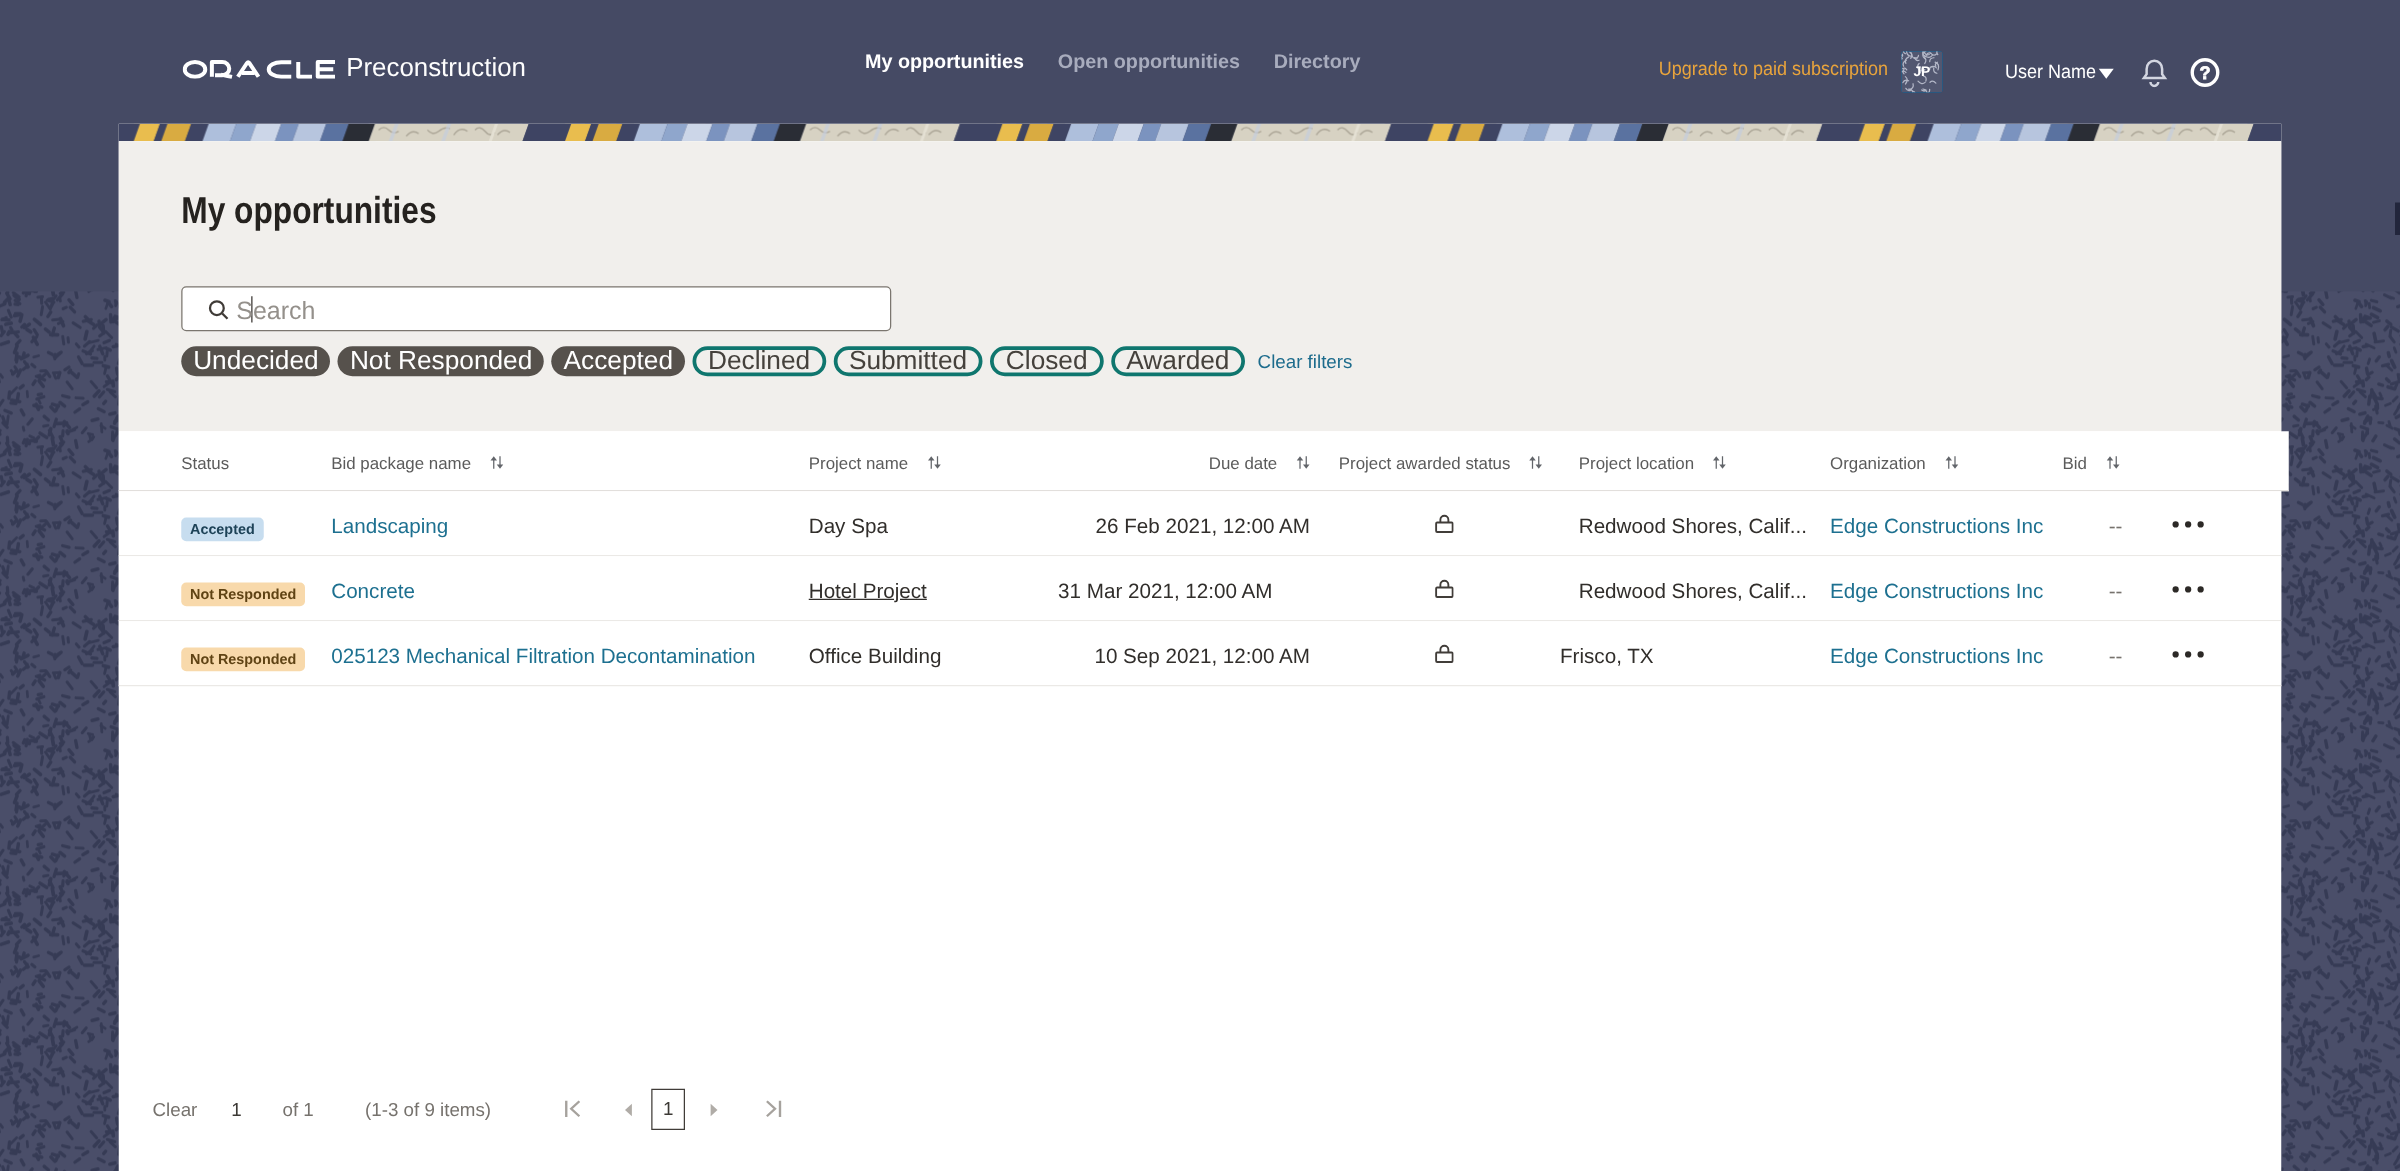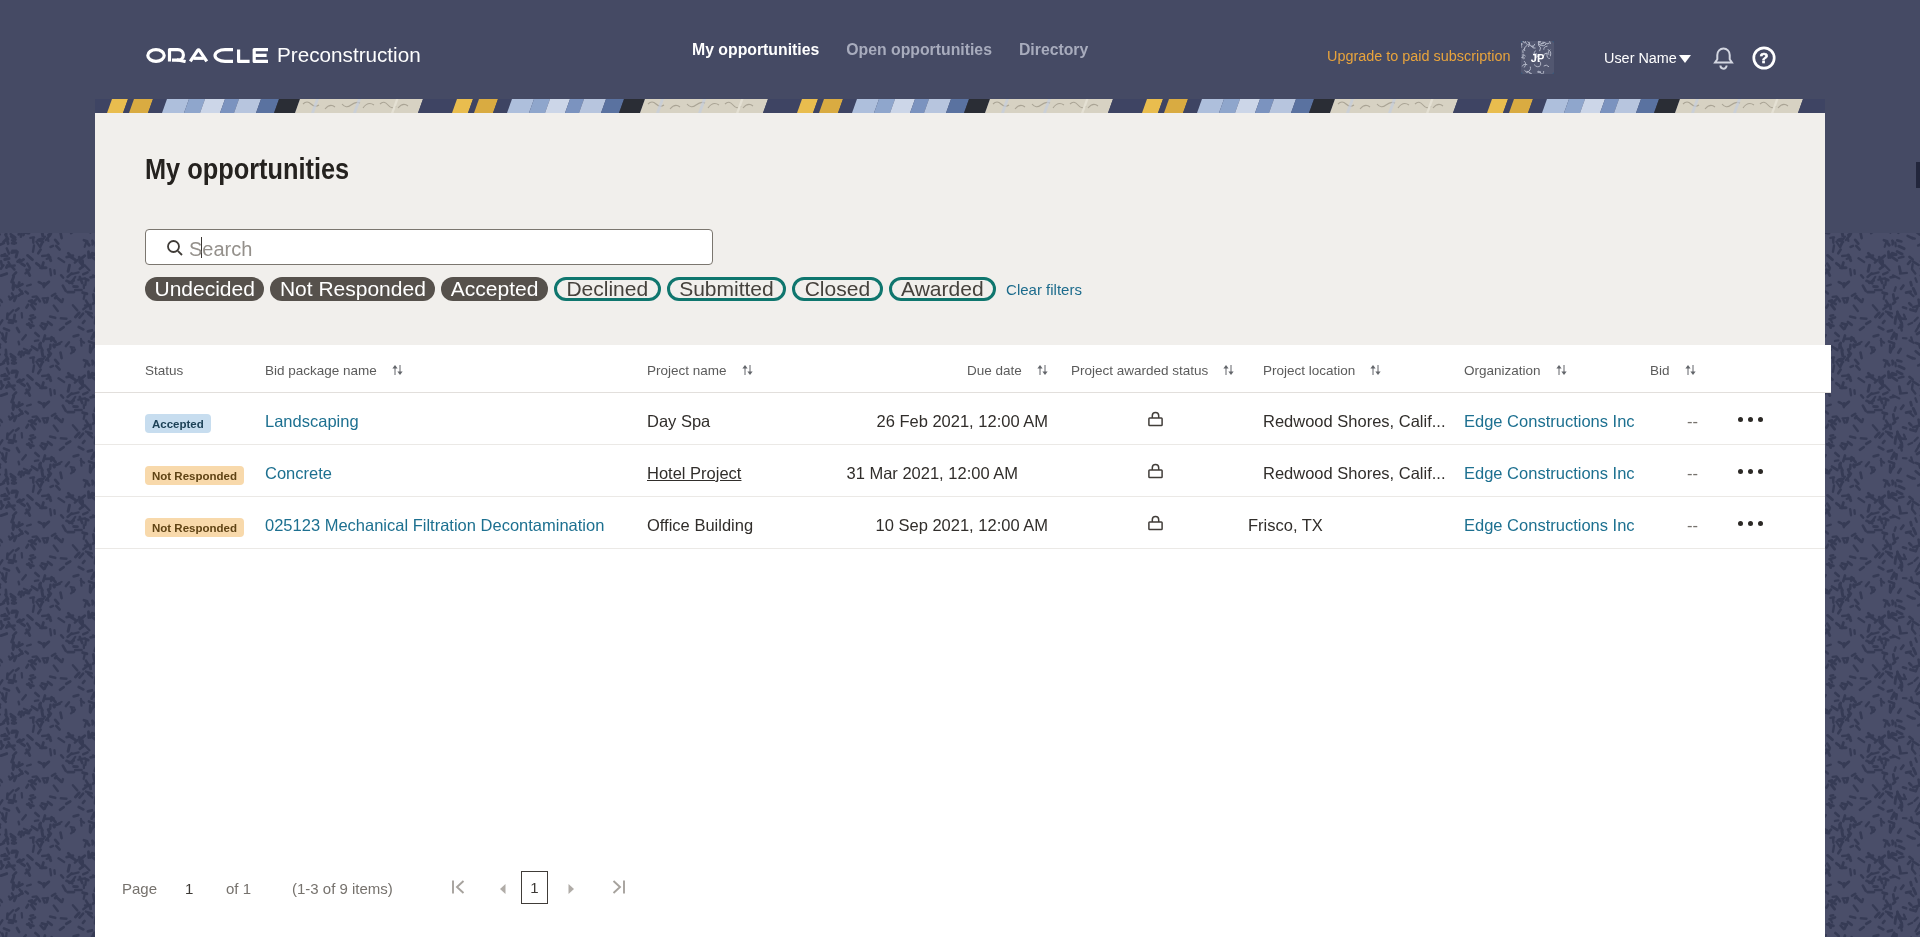--- a/index.html
+++ b/index.html
@@ -717,21 +717,21 @@
     <span class="cell lnk" style="left:1369px;">Edge Constructions Inc</span>
     <span class="cell" style="left:1592px; color:#76726d;">--</span>
     <span class="dots">
         <i style="left:0;"></i>
         <i style="left:10px;"></i>
         <i style="left:20px;"></i>
       </span>
   </div>
 
   <div class="pgn">
-    <span class="pg1">Page</span>
+    <span class="pg1">Clear</span>
     <span class="num">1</span>
     <span class="of1">of 1</span>
     <span class="items">(1-3 of 9 items)</span>
     <span style="position:absolute; left:356px; top:10px;"><svg width="15" height="16" viewBox="0 0 15 16" fill="none" stroke="#a6a29d" stroke-width="1.9">
           <path d="M2,1.5 V14.5"></path>
           <path d="M12.5,2 L6,8 l6.5,6"></path>
         </svg></span>
     <span style="position:absolute; left:403px; top:12px;"><svg width="9" height="12" viewBox="0 0 9 12">
           <path d="M7.5,1 L2,6 l5.5,5 z" fill="#b0aca7"></path>
         </svg></span>

